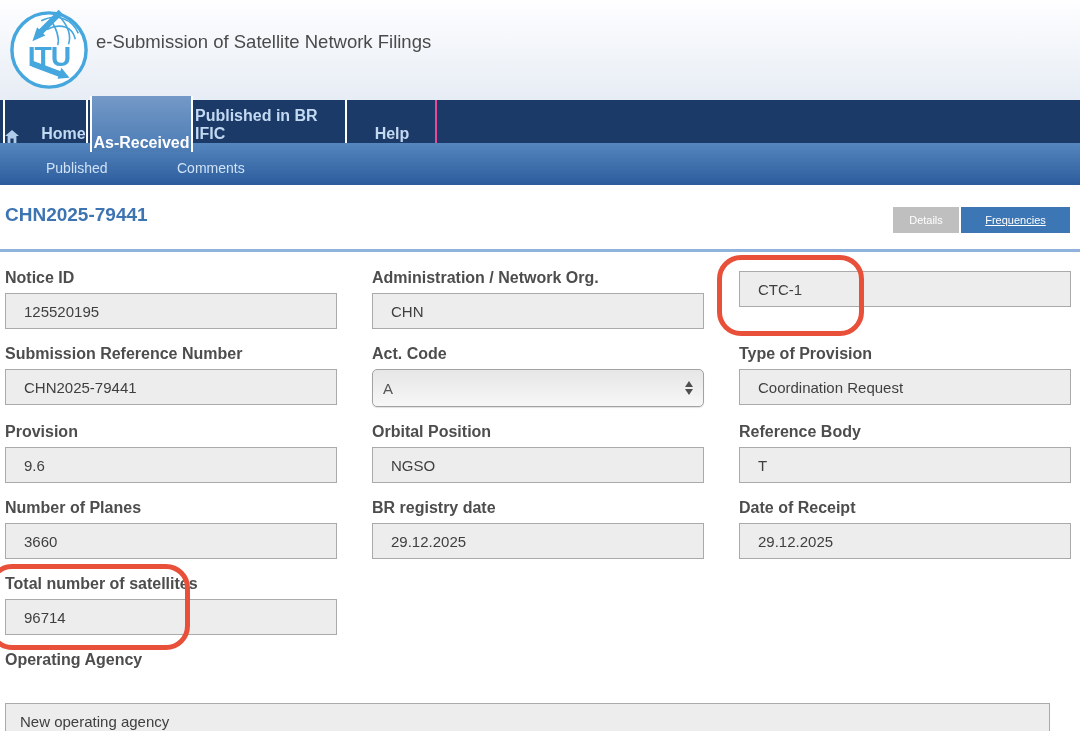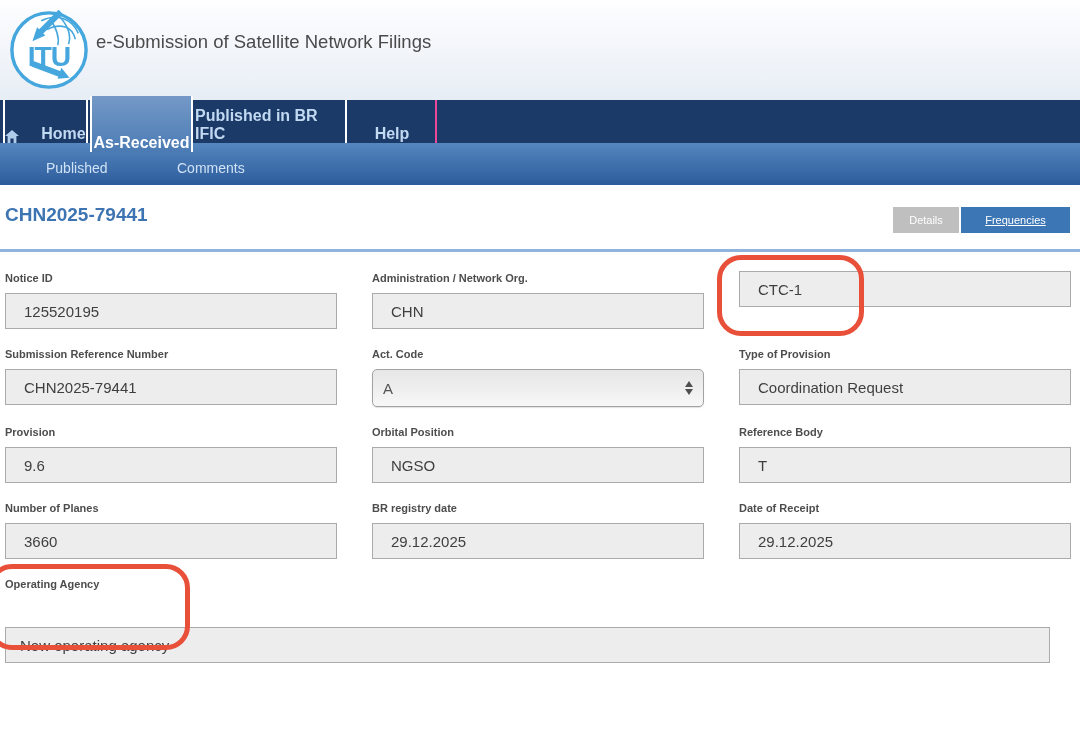--- a/index.html
+++ b/index.html
@@ -36,21 +36,21 @@
   .btn { position:absolute; top:207px; height:26px; display:flex; align-items:center; justify-content:center;
          color:#fff; font-size:11px; cursor:pointer; }
   .btn-details { left:893px; width:66px; background:#BFBFBF; }
   .btn-frequencies { left:961px; width:109px; background:#3C76B5;text-decoration:underline; }
   .divider { position:absolute; left:0; top:249px; width:1080px; height:3px; background:#8FB3DD; }
 
   
   .form { position:absolute; left:5px; top:271px; width:1066px;
           display:grid; grid-template-columns:332px 332px 332px; column-gap:35px; row-gap:18px; }
   .field { display:flex; flex-direction:column; }
-  .field-label { font-size:11px; font-weight:bold; color:#4D4D4D; line-height:14px; margin-bottom:8px; }
+  .field-label { font-size:16px; font-weight:bold; color:#4D4D4D; line-height:14px; margin-bottom:8px; }
   .field-input { width:100%; height:36px; background:#EDEDED; border:1px solid #AAAAAA;
                  font-family:"Liberation Sans", sans-serif; font-size:15px; color:#3F3F3F;
                  padding:0 12px 0 18px; }
   .field-full { grid-column:1 / -1;gap:28px; }
   .field-full .field-input { width:1045px; padding-left:14px; }
   .select-box { width:100%; height:38px; border:1px solid #A2A2A2; border-radius:5px;
                 background:linear-gradient(#E6E6E6, #F7F7F7);
                 display:flex; align-items:center; padding:0 10px; font-size:15px; color:#555;
                 box-shadow:0 1px 1px rgba(0,0,0,0.12); cursor:pointer; }
   .select-box .select-value { flex:1; }
@@ -178,20 +178,24 @@
     <div class="field">
       <div class="field-label">BR registry date</div>
       <input class="field-input" type="text" readonly="" value="29.12.2025" style="">
     </div>
 
     <div class="field">
       <div class="field-label">Date of Receipt</div>
       <input class="field-input" type="text" readonly="" value="29.12.2025" style="">
     </div>
 
+    <div class="field">
+      <div class="field-label">Total number of satellites</div>
+      <input class="field-input" type="text" readonly="" value="96714" style="">
+    </div>
 
     <div class="field field-full">
       <div class="field-label">Operating Agency</div>
       <input class="field-input" type="text" readonly="" value="New operating agency" style="">
     </div>
 
   </div>
 
   <div class="annotation ann-satellite"></div>
   <div class="annotation ann-total"></div>

